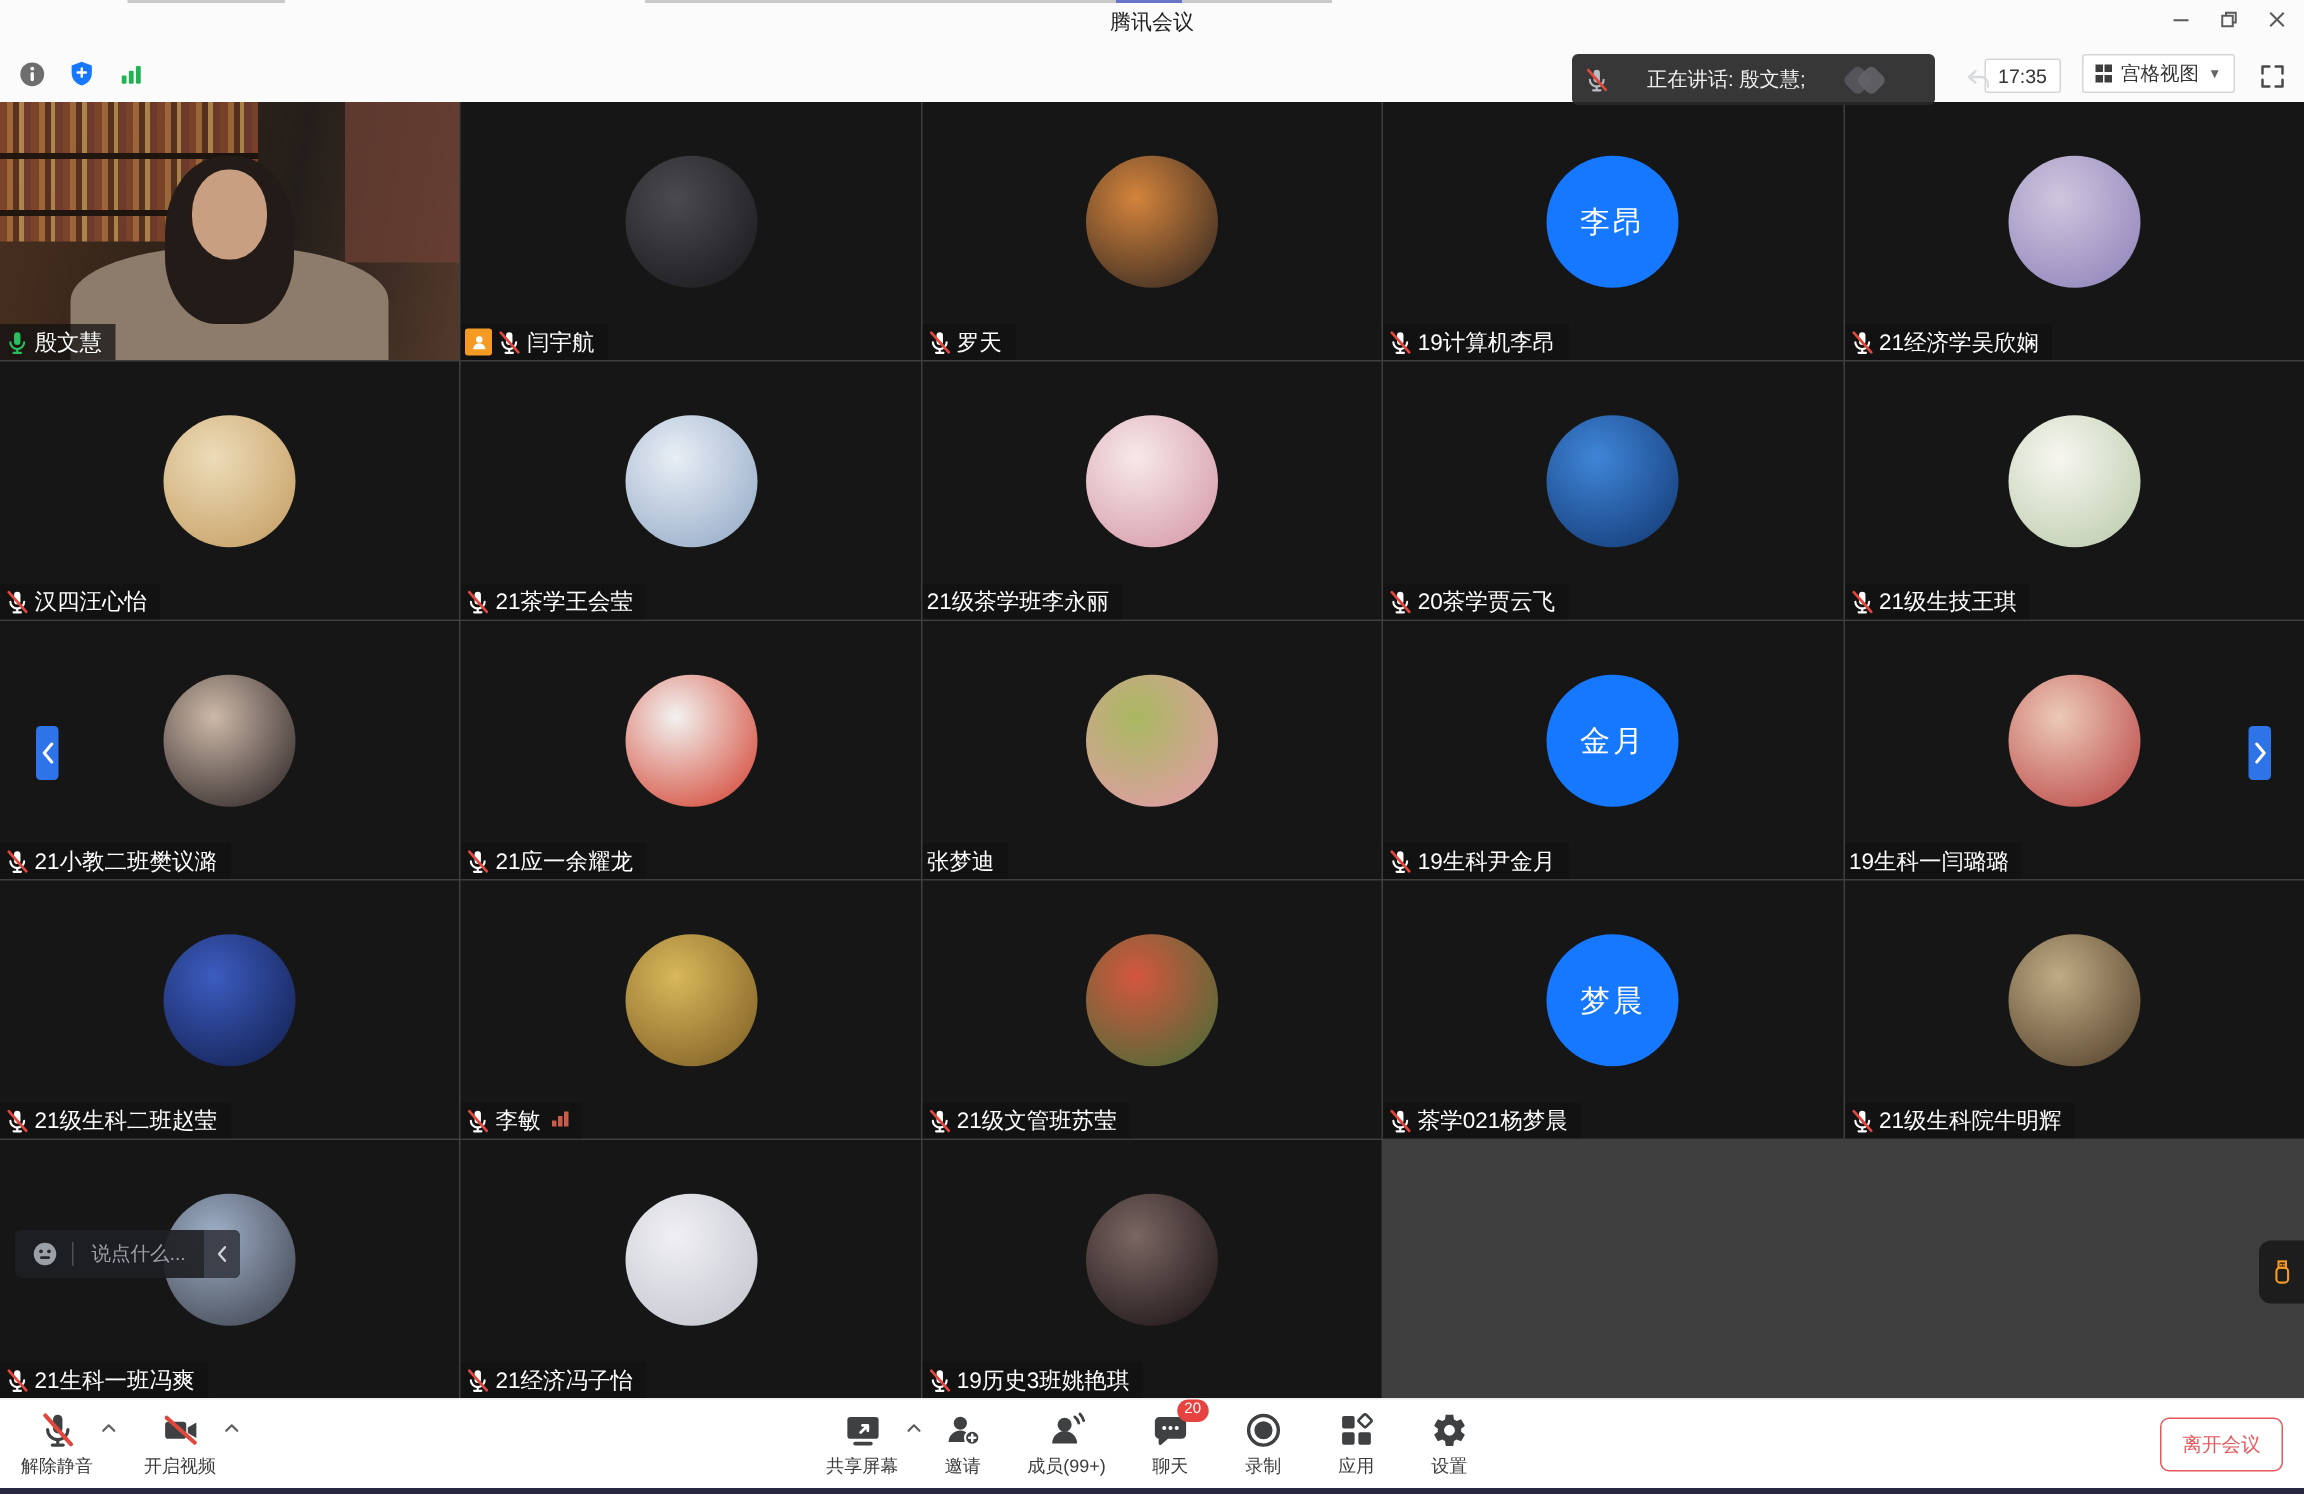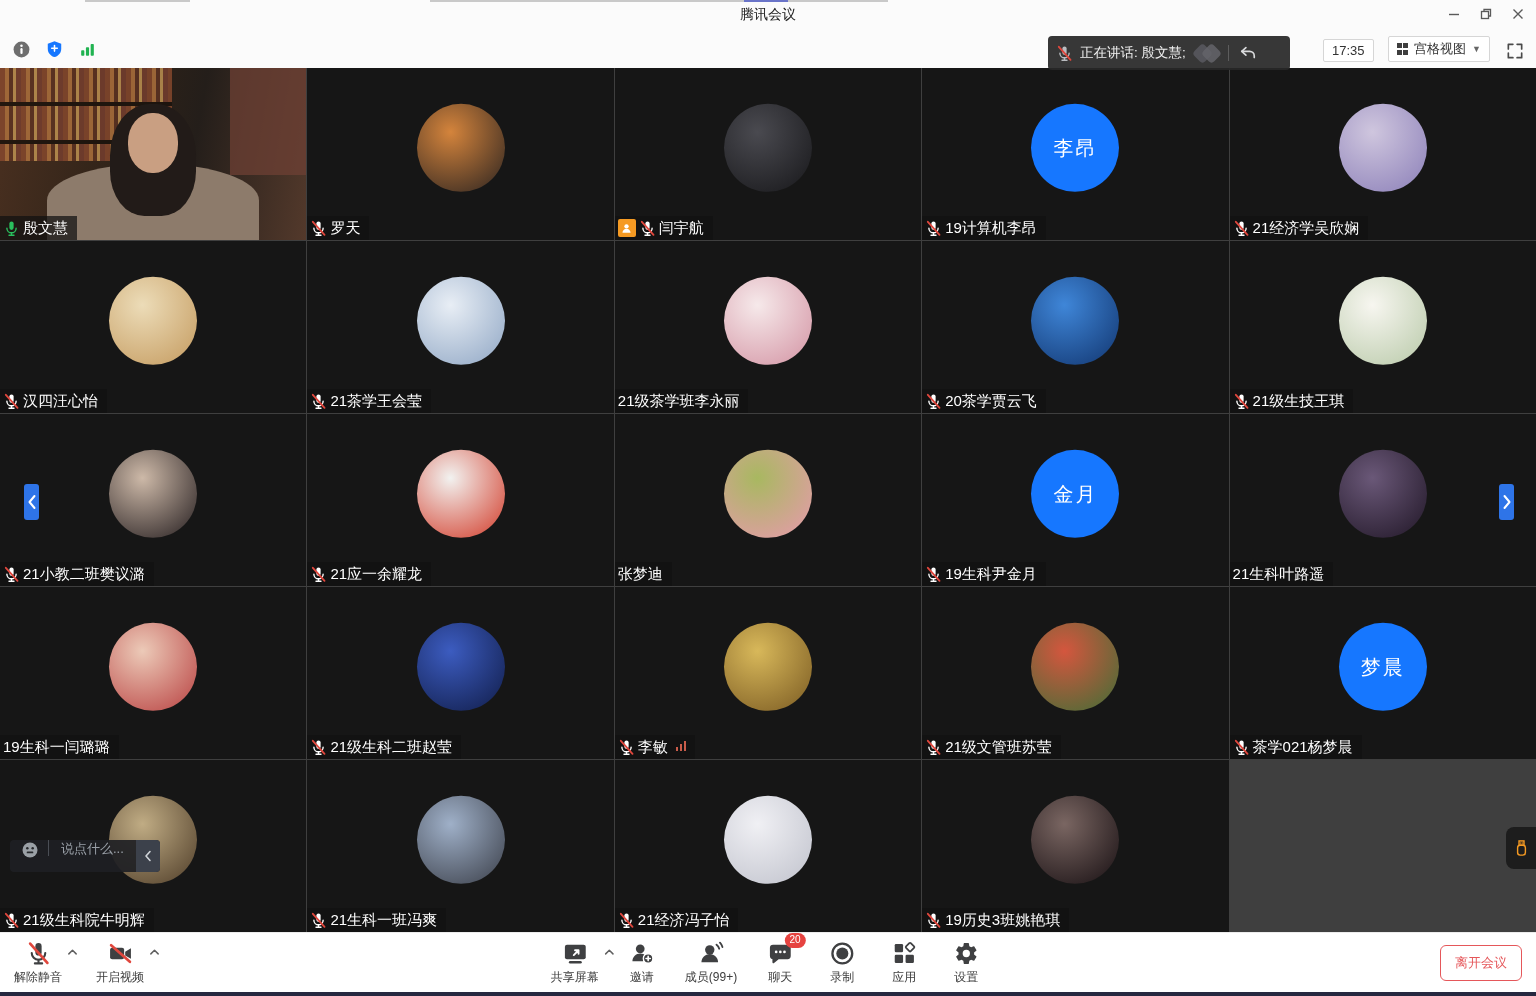--- a/index.html
+++ b/index.html
@@ -20,21 +20,21 @@
   .status-ic{display:flex;align-items:center;justify-content:center;width:22px;height:22px}
   .subbar-right{margin-left:auto;display:flex;align-items:flex-end;gap:14px}
   .time-box{border:1px solid #d6d6d6;background:#fff;font-size:13px;color:#333;padding:3px 8px;border-radius:2px}
   .view-box{border:1px solid #d6d6d6;background:#fff;display:flex;align-items:center;gap:6px;font-size:13px;color:#333;padding:3px 8px;border-radius:2px}
   .grid-glyph{display:grid;grid-template-columns:5px 5px;grid-template-rows:5px 5px;gap:1.5px}
   .grid-glyph span{background:#3e3e3e;display:block}
   .caret-down{font-size:9px;color:#666;line-height:1}
 
   
   .speak-pill{position:absolute;left:1048px;top:36px;width:242px;height:34px;z-index:10;
-    background:rgba(40,40,40,.93);border-radius:4px;display:flex;align-items:center;padding:0 8px;gap:7px;color:#fff}
+    background:rgba(40,40,40,.93);border-radius:4px;display:flex;align-items:center;padding:0 8px;gap:25px;color:#fff}
   .speak-pill .txt{font-size:13.5px;color:#f0f0f0;white-space:nowrap}
   .pill-logo{display:flex;margin-left:2px}
   .pill-logo i{width:15px;height:15px;border-radius:4px;background:#54545a;display:block;transform:rotate(45deg)}
   .pill-logo i+i{margin-left:-6px;background:#64646a;opacity:.85}
   .pill-div{width:1px;height:16px;background:#5d5d5d;margin:0 2px}
 
   
   .grid{position:absolute;top:68px;left:0;width:1536px;height:864px;background:#3f3f3f;
     display:grid;grid-template-columns:repeat(5,1fr);grid-template-rows:repeat(5,1fr);gap:1px}
   .tile{position:relative;background:#161616;overflow:hidden}
@@ -61,21 +61,21 @@
   .va-hair{position:absolute;left:50%;top:21%;width:86px;height:112px;transform:translateX(-50%);
     background:#221b18;border-radius:46% 46% 40% 40%}
   .va-face{position:absolute;left:50%;top:26%;width:50px;height:60px;transform:translateX(-50%);
     background:#c99f82;border-radius:48%}
 
   
   .nav-arrow{position:absolute;top:484px;width:15px;height:36px;background:#2e74e8;border-radius:3px;
     display:flex;align-items:center;justify-content:center;z-index:6}
   .nav-left{left:24px}.nav-right{right:22px}
 
-  .chat-bar{position:absolute;left:10px;top:840px;height:32px;z-index:6;display:flex;align-items:flex-start;
+  .chat-bar{position:absolute;left:10px;top:820px;height:32px;z-index:6;display:flex;align-items:center;
     background:rgba(30,32,36,.92);border-radius:4px;overflow:hidden}
   .chat-bar .emoji{display:flex;padding:0 8px 0 10px}
   .chat-bar .cdiv{width:1px;height:16px;background:#4a4e55}
   .chat-bar .ph{font-size:13px;color:#9aa0a8;padding:0 12px;white-space:nowrap}
   .chat-collapse{width:24px;height:32px;background:#3c414b;display:flex;align-items:center;justify-content:center}
 
   .usb-panel{position:absolute;right:0;top:827px;width:30px;height:42px;background:#1d1d1d;
     border-radius:8px 0 0 8px;display:flex;align-items:center;justify-content:center;z-index:6}
 
   
@@ -204,35 +204,20 @@
               <rect x="9" y="2" width="6" height="12" rx="3" fill="#2abf5e"></rect>
   <path d="M5.5 11.5a6.5 6.5 0 0 0 13 0" fill="none" stroke="#2abf5e" stroke-width="2" stroke-linecap="round"></path>
   <line x1="12" y1="18" x2="12" y2="21" stroke="#2abf5e" stroke-width="2" stroke-linecap="round"></line>
   <line x1="8.5" y1="21.5" x2="15.5" y2="21.5" stroke="#2abf5e" stroke-width="2" stroke-linecap="round"></line>
   </svg>
           </span>
           <span class="pname">殷文慧</span>
         </div>
       </div>
       <div class="tile">
-        <div class="avatar" style="background: radial-gradient(circle at 38% 32%, rgb(212, 132, 60), rgb(43, 35, 32));"></div>
-        <div class="label">
-          <span class="mic-s">
-            <svg viewBox="0 0 24 24">
-              <rect x="9" y="2" width="6" height="12" rx="3" fill="#ffffff"></rect>
-  <path d="M5.5 11.5a6.5 6.5 0 0 0 13 0" fill="none" stroke="#ffffff" stroke-width="2" stroke-linecap="round"></path>
-  <line x1="12" y1="18" x2="12" y2="21" stroke="#ffffff" stroke-width="2" stroke-linecap="round"></line>
-  <line x1="8.5" y1="21.5" x2="15.5" y2="21.5" stroke="#ffffff" stroke-width="2" stroke-linecap="round"></line>
-  <line x1="4" y1="2.5" x2="20.5" y2="21" stroke="#e0473d" stroke-width="2.6" stroke-linecap="round"></line>
-            </svg>
-          </span>
-          <span class="pname">罗天</span>
-        </div>
-      </div>
-      <div class="tile">
         <div class="avatar" style="background: radial-gradient(circle at 38% 32%, rgb(74, 74, 80), rgb(23, 23, 26));"></div>
         <div class="label">
           <span class="person-badge">
             <svg width="13" height="13" viewBox="0 0 24 24">
               <circle cx="12" cy="8" r="4" fill="#fff"></circle>
               <path d="M4.5 20c0-4.1 3.4-7.5 7.5-7.5s7.5 3.4 7.5 7.5z" fill="#fff"></path>
             </svg>
           </span>
           <span class="mic-s">
             <svg viewBox="0 0 24 24">
@@ -240,20 +225,35 @@
   <path d="M5.5 11.5a6.5 6.5 0 0 0 13 0" fill="none" stroke="#ffffff" stroke-width="2" stroke-linecap="round"></path>
   <line x1="12" y1="18" x2="12" y2="21" stroke="#ffffff" stroke-width="2" stroke-linecap="round"></line>
   <line x1="8.5" y1="21.5" x2="15.5" y2="21.5" stroke="#ffffff" stroke-width="2" stroke-linecap="round"></line>
   <line x1="4" y1="2.5" x2="20.5" y2="21" stroke="#e0473d" stroke-width="2.6" stroke-linecap="round"></line>
             </svg>
           </span>
           <span class="pname">闫宇航</span>
         </div>
       </div>
       <div class="tile">
+        <div class="avatar" style="background: radial-gradient(circle at 38% 32%, rgb(212, 132, 60), rgb(43, 35, 32));"></div>
+        <div class="label">
+          <span class="mic-s">
+            <svg viewBox="0 0 24 24">
+              <rect x="9" y="2" width="6" height="12" rx="3" fill="#ffffff"></rect>
+  <path d="M5.5 11.5a6.5 6.5 0 0 0 13 0" fill="none" stroke="#ffffff" stroke-width="2" stroke-linecap="round"></path>
+  <line x1="12" y1="18" x2="12" y2="21" stroke="#ffffff" stroke-width="2" stroke-linecap="round"></line>
+  <line x1="8.5" y1="21.5" x2="15.5" y2="21.5" stroke="#ffffff" stroke-width="2" stroke-linecap="round"></line>
+  <line x1="4" y1="2.5" x2="20.5" y2="21" stroke="#e0473d" stroke-width="2.6" stroke-linecap="round"></line>
+            </svg>
+          </span>
+          <span class="pname">罗天</span>
+        </div>
+      </div>
+      <div class="tile">
         <div class="avatar initials" style="background: rgb(22, 119, 255);">李昂</div>
         <div class="label">
           <span class="mic-s">
             <svg viewBox="0 0 24 24">
               <rect x="9" y="2" width="6" height="12" rx="3" fill="#ffffff"></rect>
   <path d="M5.5 11.5a6.5 6.5 0 0 0 13 0" fill="none" stroke="#ffffff" stroke-width="2" stroke-linecap="round"></path>
   <line x1="12" y1="18" x2="12" y2="21" stroke="#ffffff" stroke-width="2" stroke-linecap="round"></line>
   <line x1="8.5" y1="21.5" x2="15.5" y2="21.5" stroke="#ffffff" stroke-width="2" stroke-linecap="round"></line>
   <line x1="4" y1="2.5" x2="20.5" y2="21" stroke="#e0473d" stroke-width="2.6" stroke-linecap="round"></line>
             </svg>
@@ -384,26 +384,20 @@
           <span class="mic-s">
             <svg viewBox="0 0 24 24">
               <rect x="9" y="2" width="6" height="12" rx="3" fill="#ffffff"></rect>
   <path d="M5.5 11.5a6.5 6.5 0 0 0 13 0" fill="none" stroke="#ffffff" stroke-width="2" stroke-linecap="round"></path>
   <line x1="12" y1="18" x2="12" y2="21" stroke="#ffffff" stroke-width="2" stroke-linecap="round"></line>
   <line x1="8.5" y1="21.5" x2="15.5" y2="21.5" stroke="#ffffff" stroke-width="2" stroke-linecap="round"></line>
   <line x1="4" y1="2.5" x2="20.5" y2="21" stroke="#e0473d" stroke-width="2.6" stroke-linecap="round"></line>
             </svg>
           </span>
           <span class="pname">19生科尹金月</span>
-        </div>
-      </div>
-      <div class="tile">
-        <div class="avatar" style="background: radial-gradient(circle at 38% 32%, rgb(106, 88, 120), rgb(32, 22, 38));"></div>
-        <div class="label">
-          <span class="pname">21生科叶路遥</span>
         </div>
       </div>
       <div class="tile">
         <div class="avatar" style="background: radial-gradient(circle at 38% 32%, rgb(236, 202, 184), rgb(184, 64, 64));"></div>
         <div class="label">
           <span class="pname">19生科一闫璐璐</span>
         </div>
       </div>
       <div class="tile">
         <div class="avatar" style="background: radial-gradient(circle at 38% 32%, rgb(60, 92, 192), rgb(16, 28, 72));"></div>

